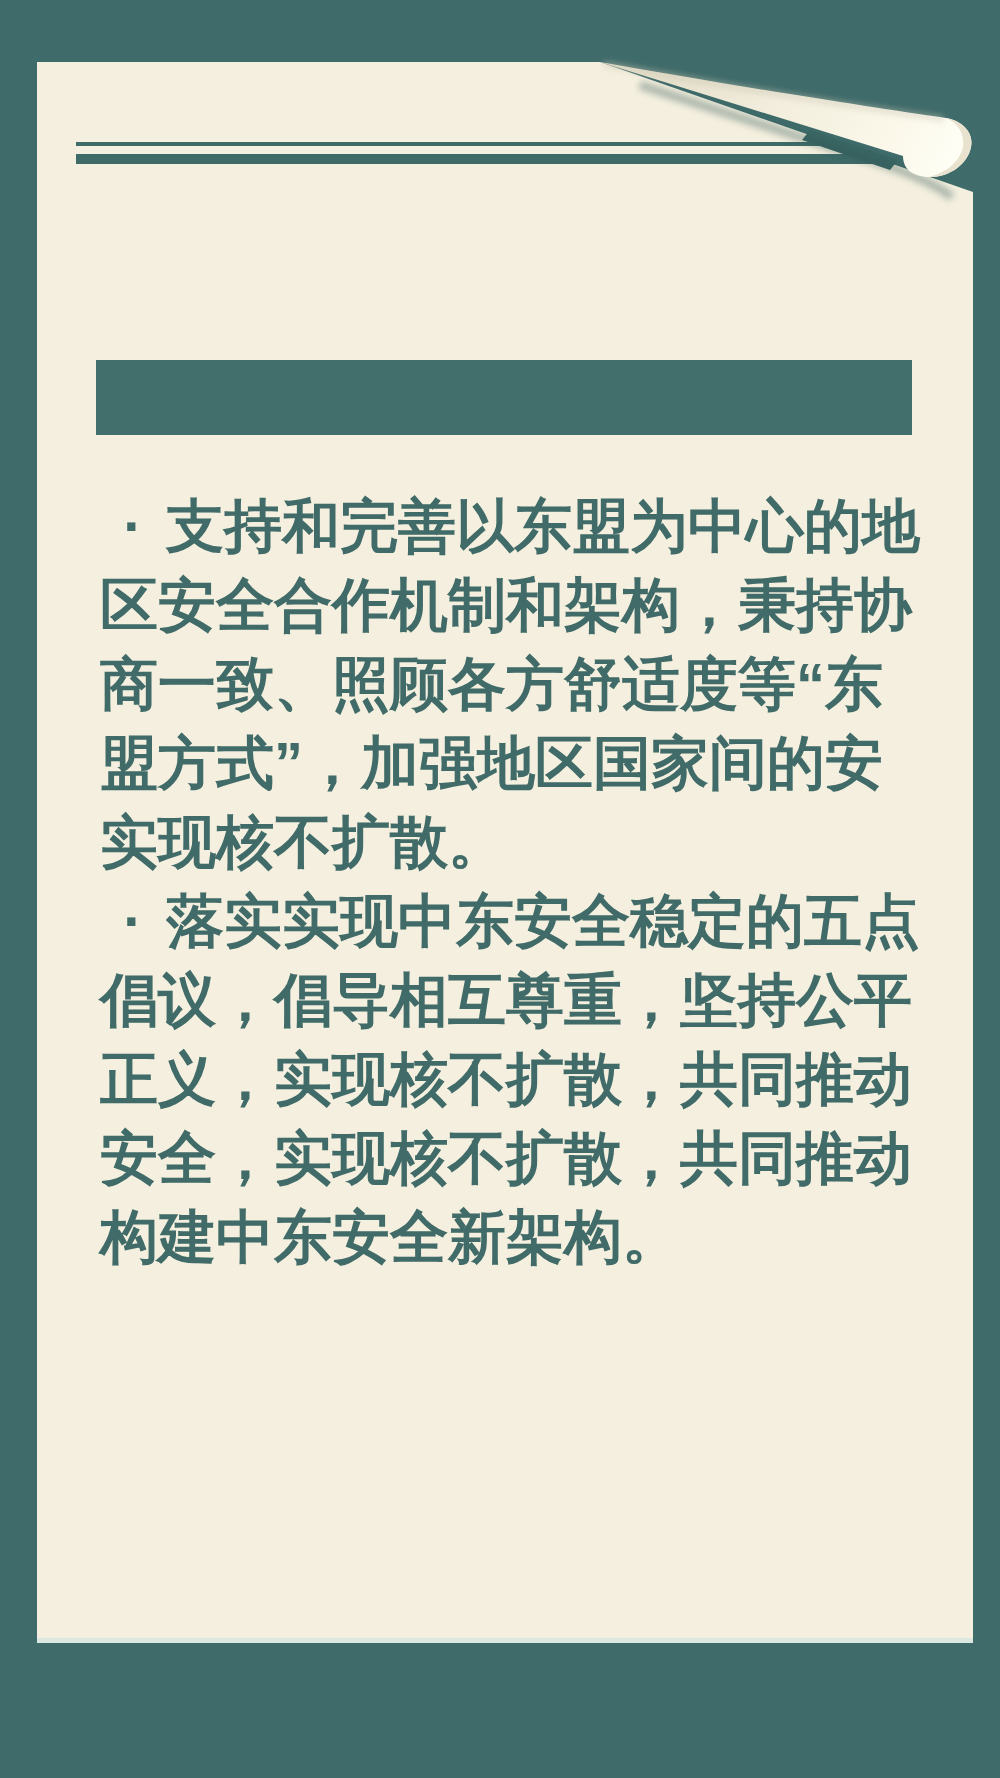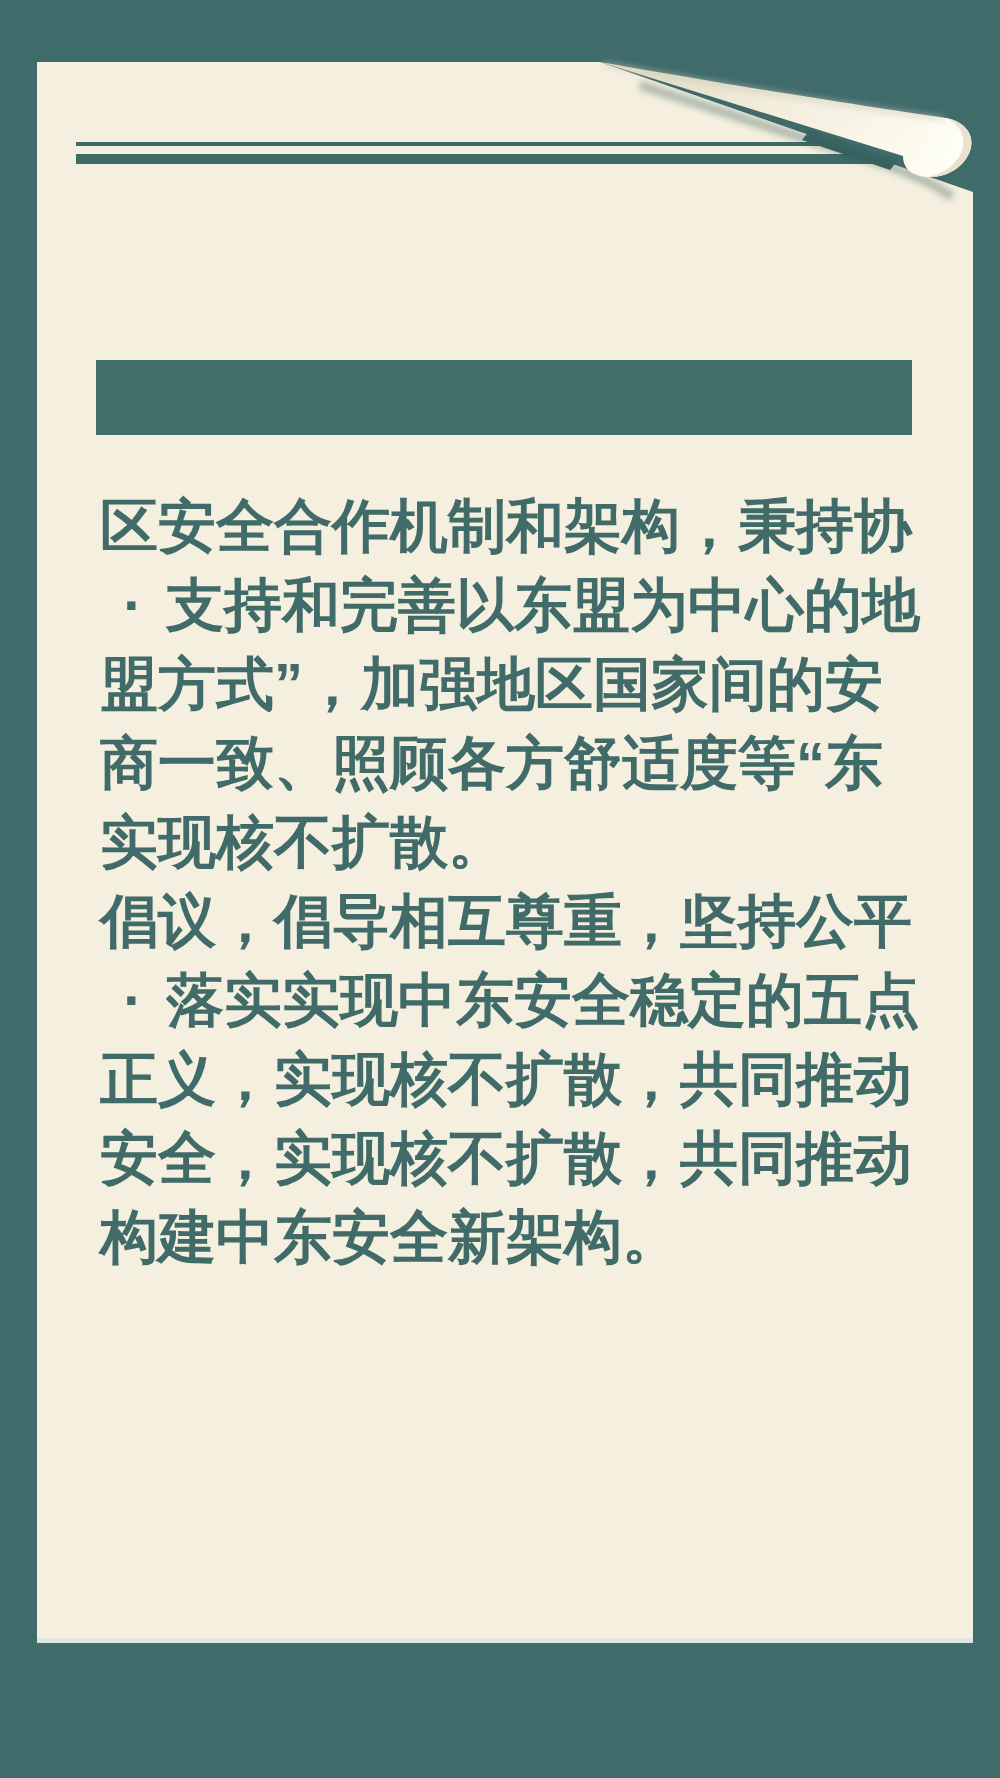--- a/index.html
+++ b/index.html
@@ -77,27 +77,27 @@
 
 <div class="canvas">
 
   <div class="paper">
     <div class="rule rule-thin"></div>
     <div class="rule rule-thick"></div>
 
     <div class="header-bar"></div>
 
     <div class="text-block">
+      <div class="text-line"><span class="bullet">·</span><span>支持和完善以东盟为中心的地</span></div>
       <div class="text-line"><span class="bullet"></span><span>区安全合作机制和架构，秉持协</span></div>
-      <div class="text-line"><span class="bullet">·</span><span>支持和完善以东盟为中心的地</span></div>
+      <div class="text-line"><span class="bullet"></span><span>商一致、照顾各方舒适度等“东</span></div>
       <div class="text-line"><span class="bullet"></span><span>盟方式”，加强地区国家间的安</span></div>
-      <div class="text-line"><span class="bullet"></span><span>商一致、照顾各方舒适度等“东</span></div>
       <div class="text-line"><span class="bullet"></span><span>实现核不扩散。</span></div>
+      <div class="text-line"><span class="bullet">·</span><span>落实实现中东安全稳定的五点</span></div>
       <div class="text-line"><span class="bullet"></span><span>倡议，倡导相互尊重，坚持公平</span></div>
-      <div class="text-line"><span class="bullet">·</span><span>落实实现中东安全稳定的五点</span></div>
       <div class="text-line"><span class="bullet"></span><span>正义，实现核不扩散，共同推动</span></div>
       <div class="text-line"><span class="bullet"></span><span>安全，实现核不扩散，共同推动</span></div>
       <div class="text-line"><span class="bullet"></span><span>构建中东安全新架构。</span></div>
     </div>
 
     <div class="paper-bottom-edge"></div>
   </div>
 
   <svg class="curl-svg" width="1000" height="1778" viewBox="0 0 1000 1778">
     <defs>

